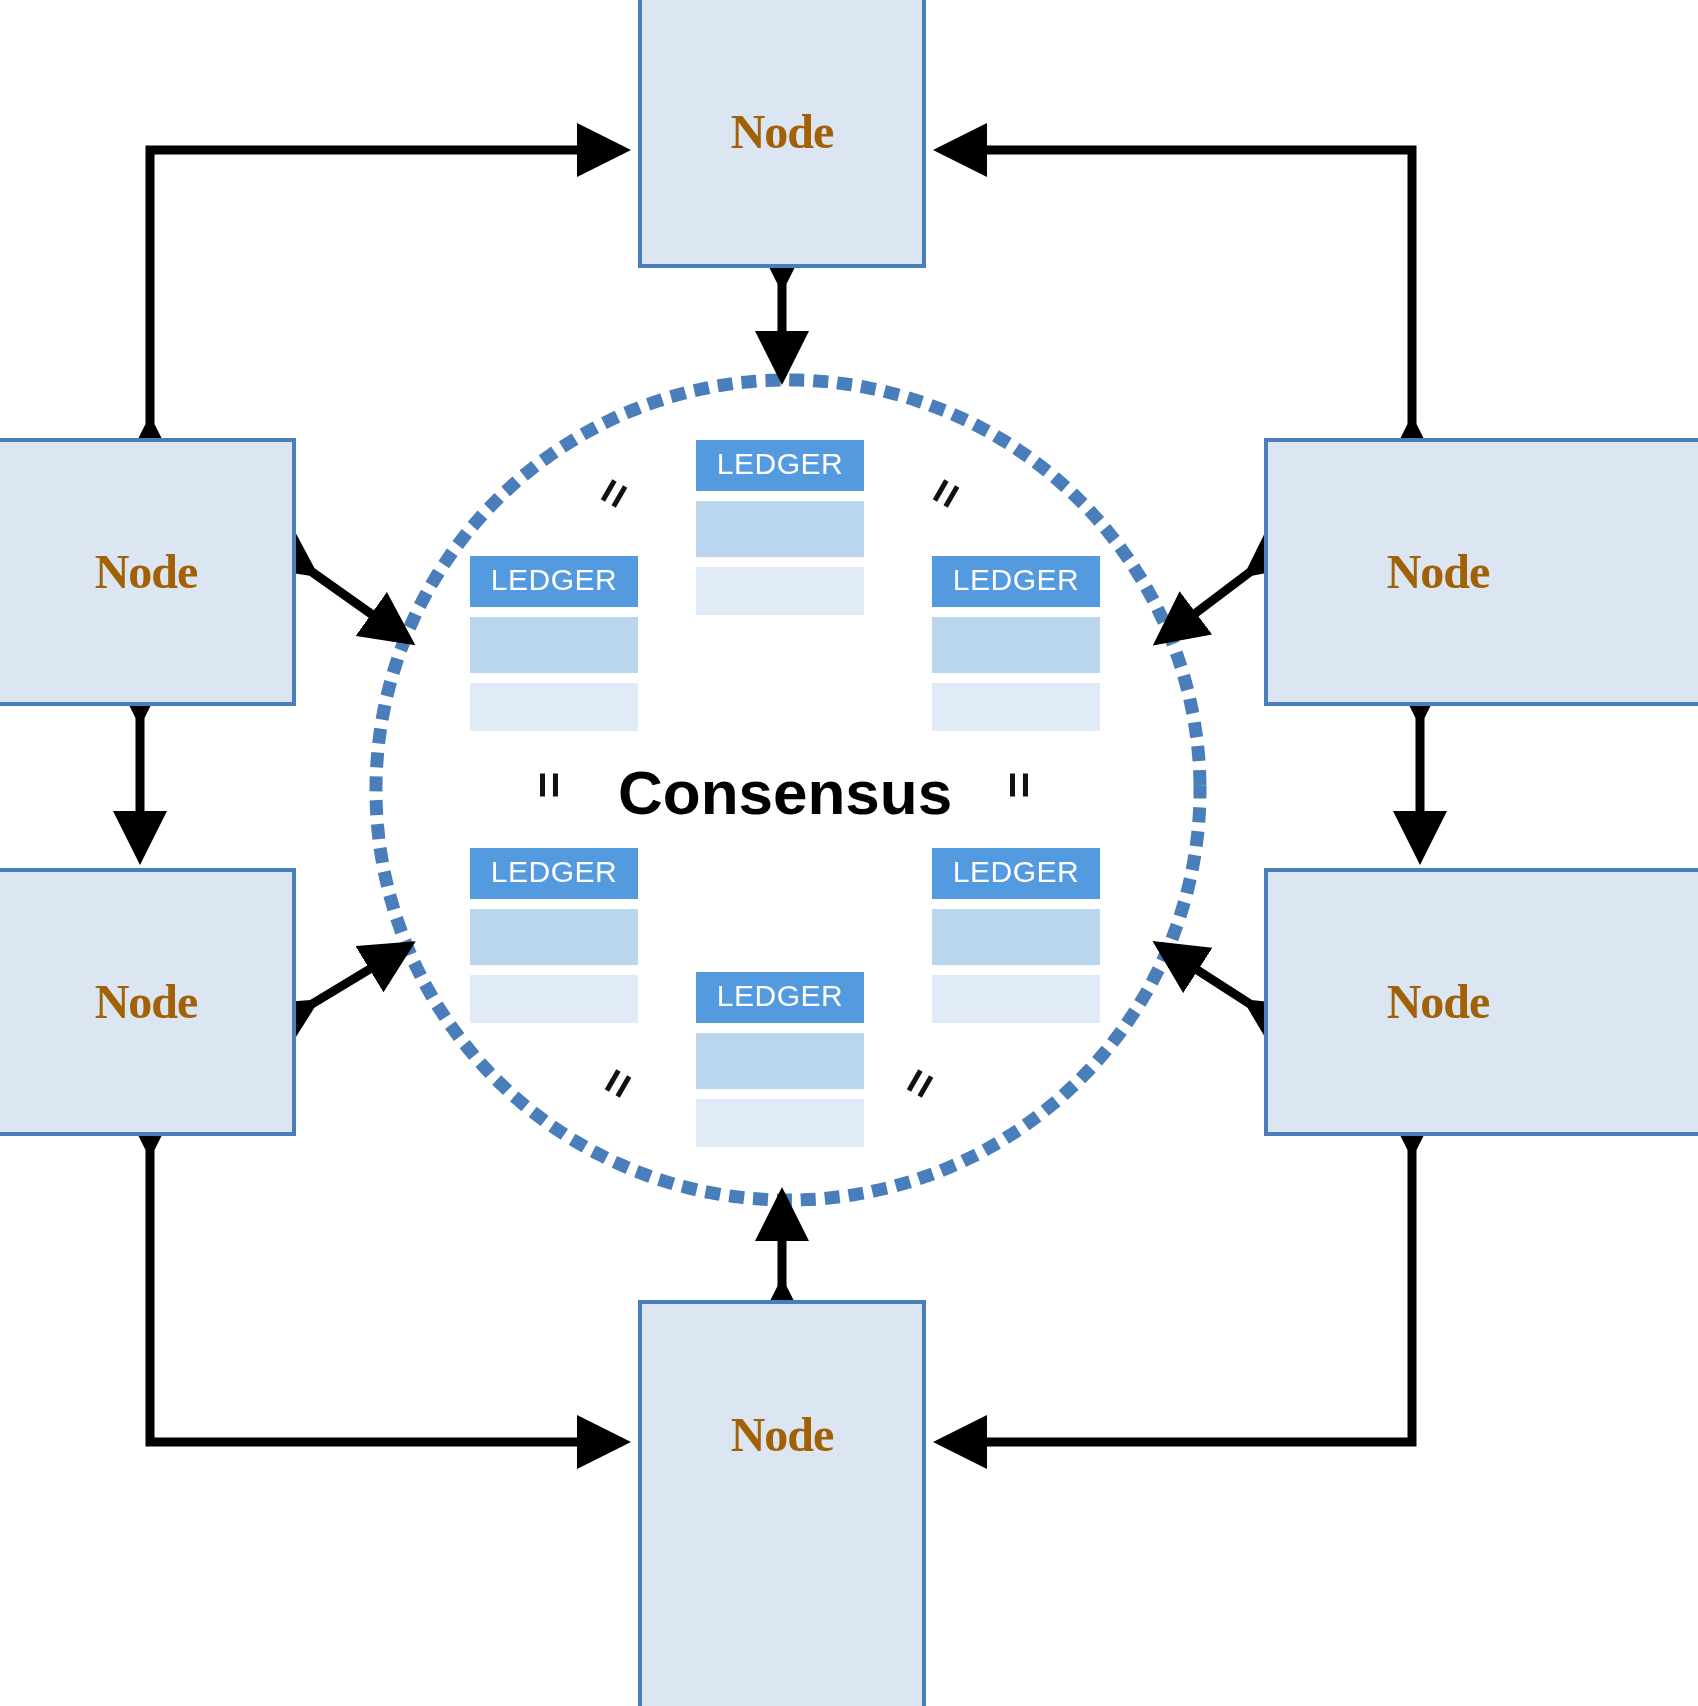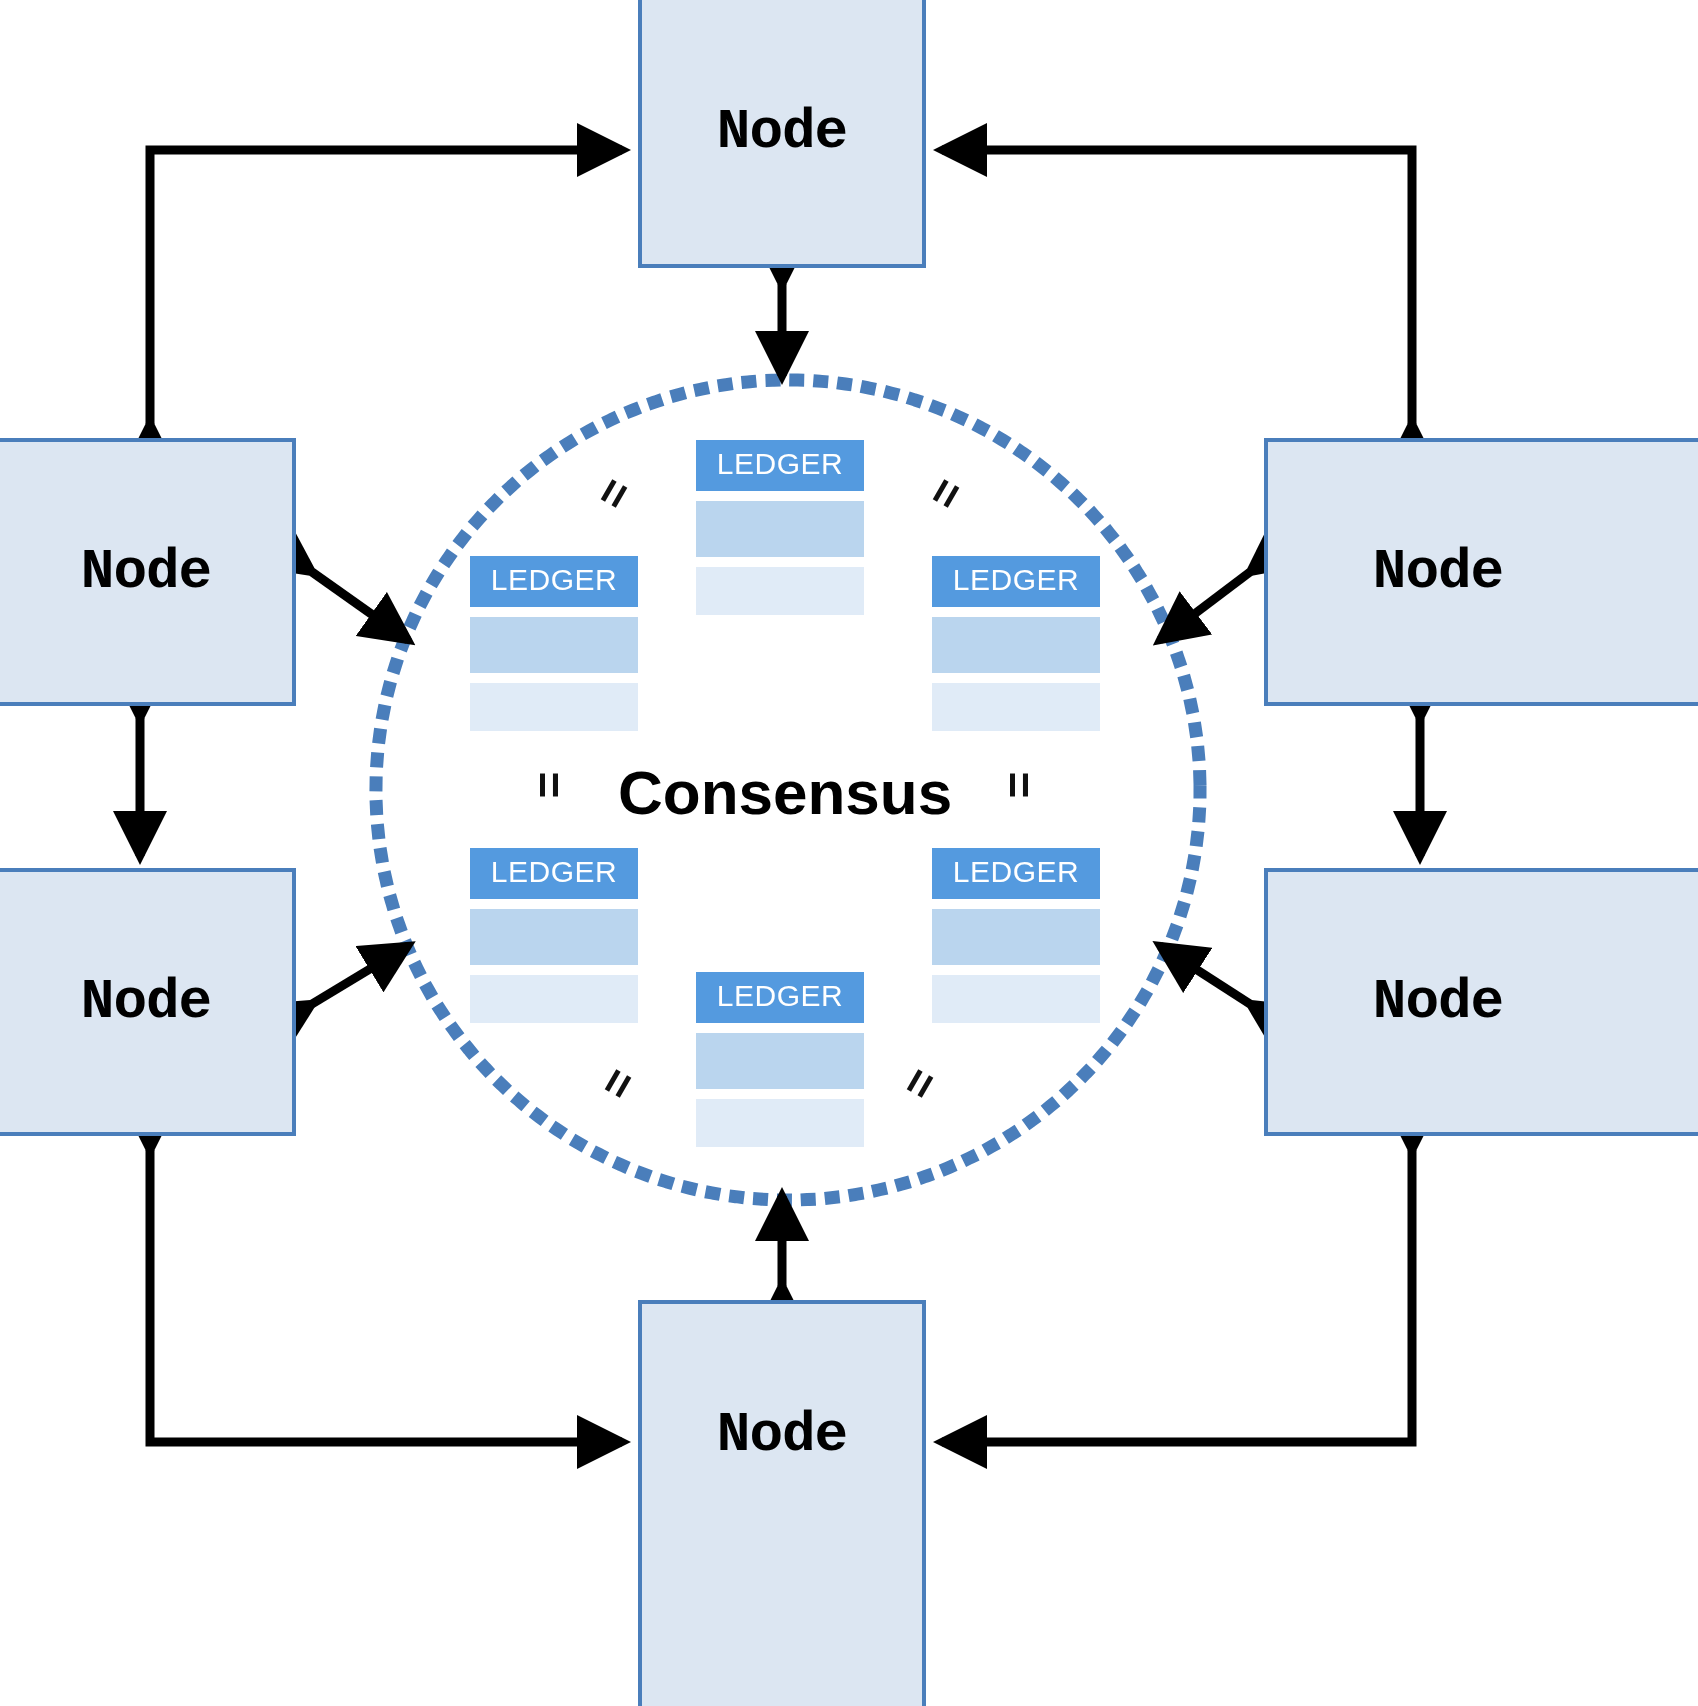--- a/index.html
+++ b/index.html
@@ -8,24 +8,24 @@
   #wires{position:absolute;left:0;top:0;width:1698px;height:1706px;}
 
   .node-box{
     position:absolute;
     background:#dce6f2;
     border:4px solid #4a7ebb;
     box-sizing:border-box;
     display:flex;align-items:center;justify-content:center;
   }
   .node-label{
-    font-family:Liberation Mono, monospace;
+    font-family:Liberation Serif, serif;
     font-weight:bold;
-    font-size:56px;
-    color:#000000;
+    font-size:48px;
+    color:#a16207;
     letter-spacing:-1px;
     line-height:1;
   }
 
   .ledger{
     position:absolute;
   }
   .ledger .hdr{
     background:#549adf;
     color:#ffffff;

